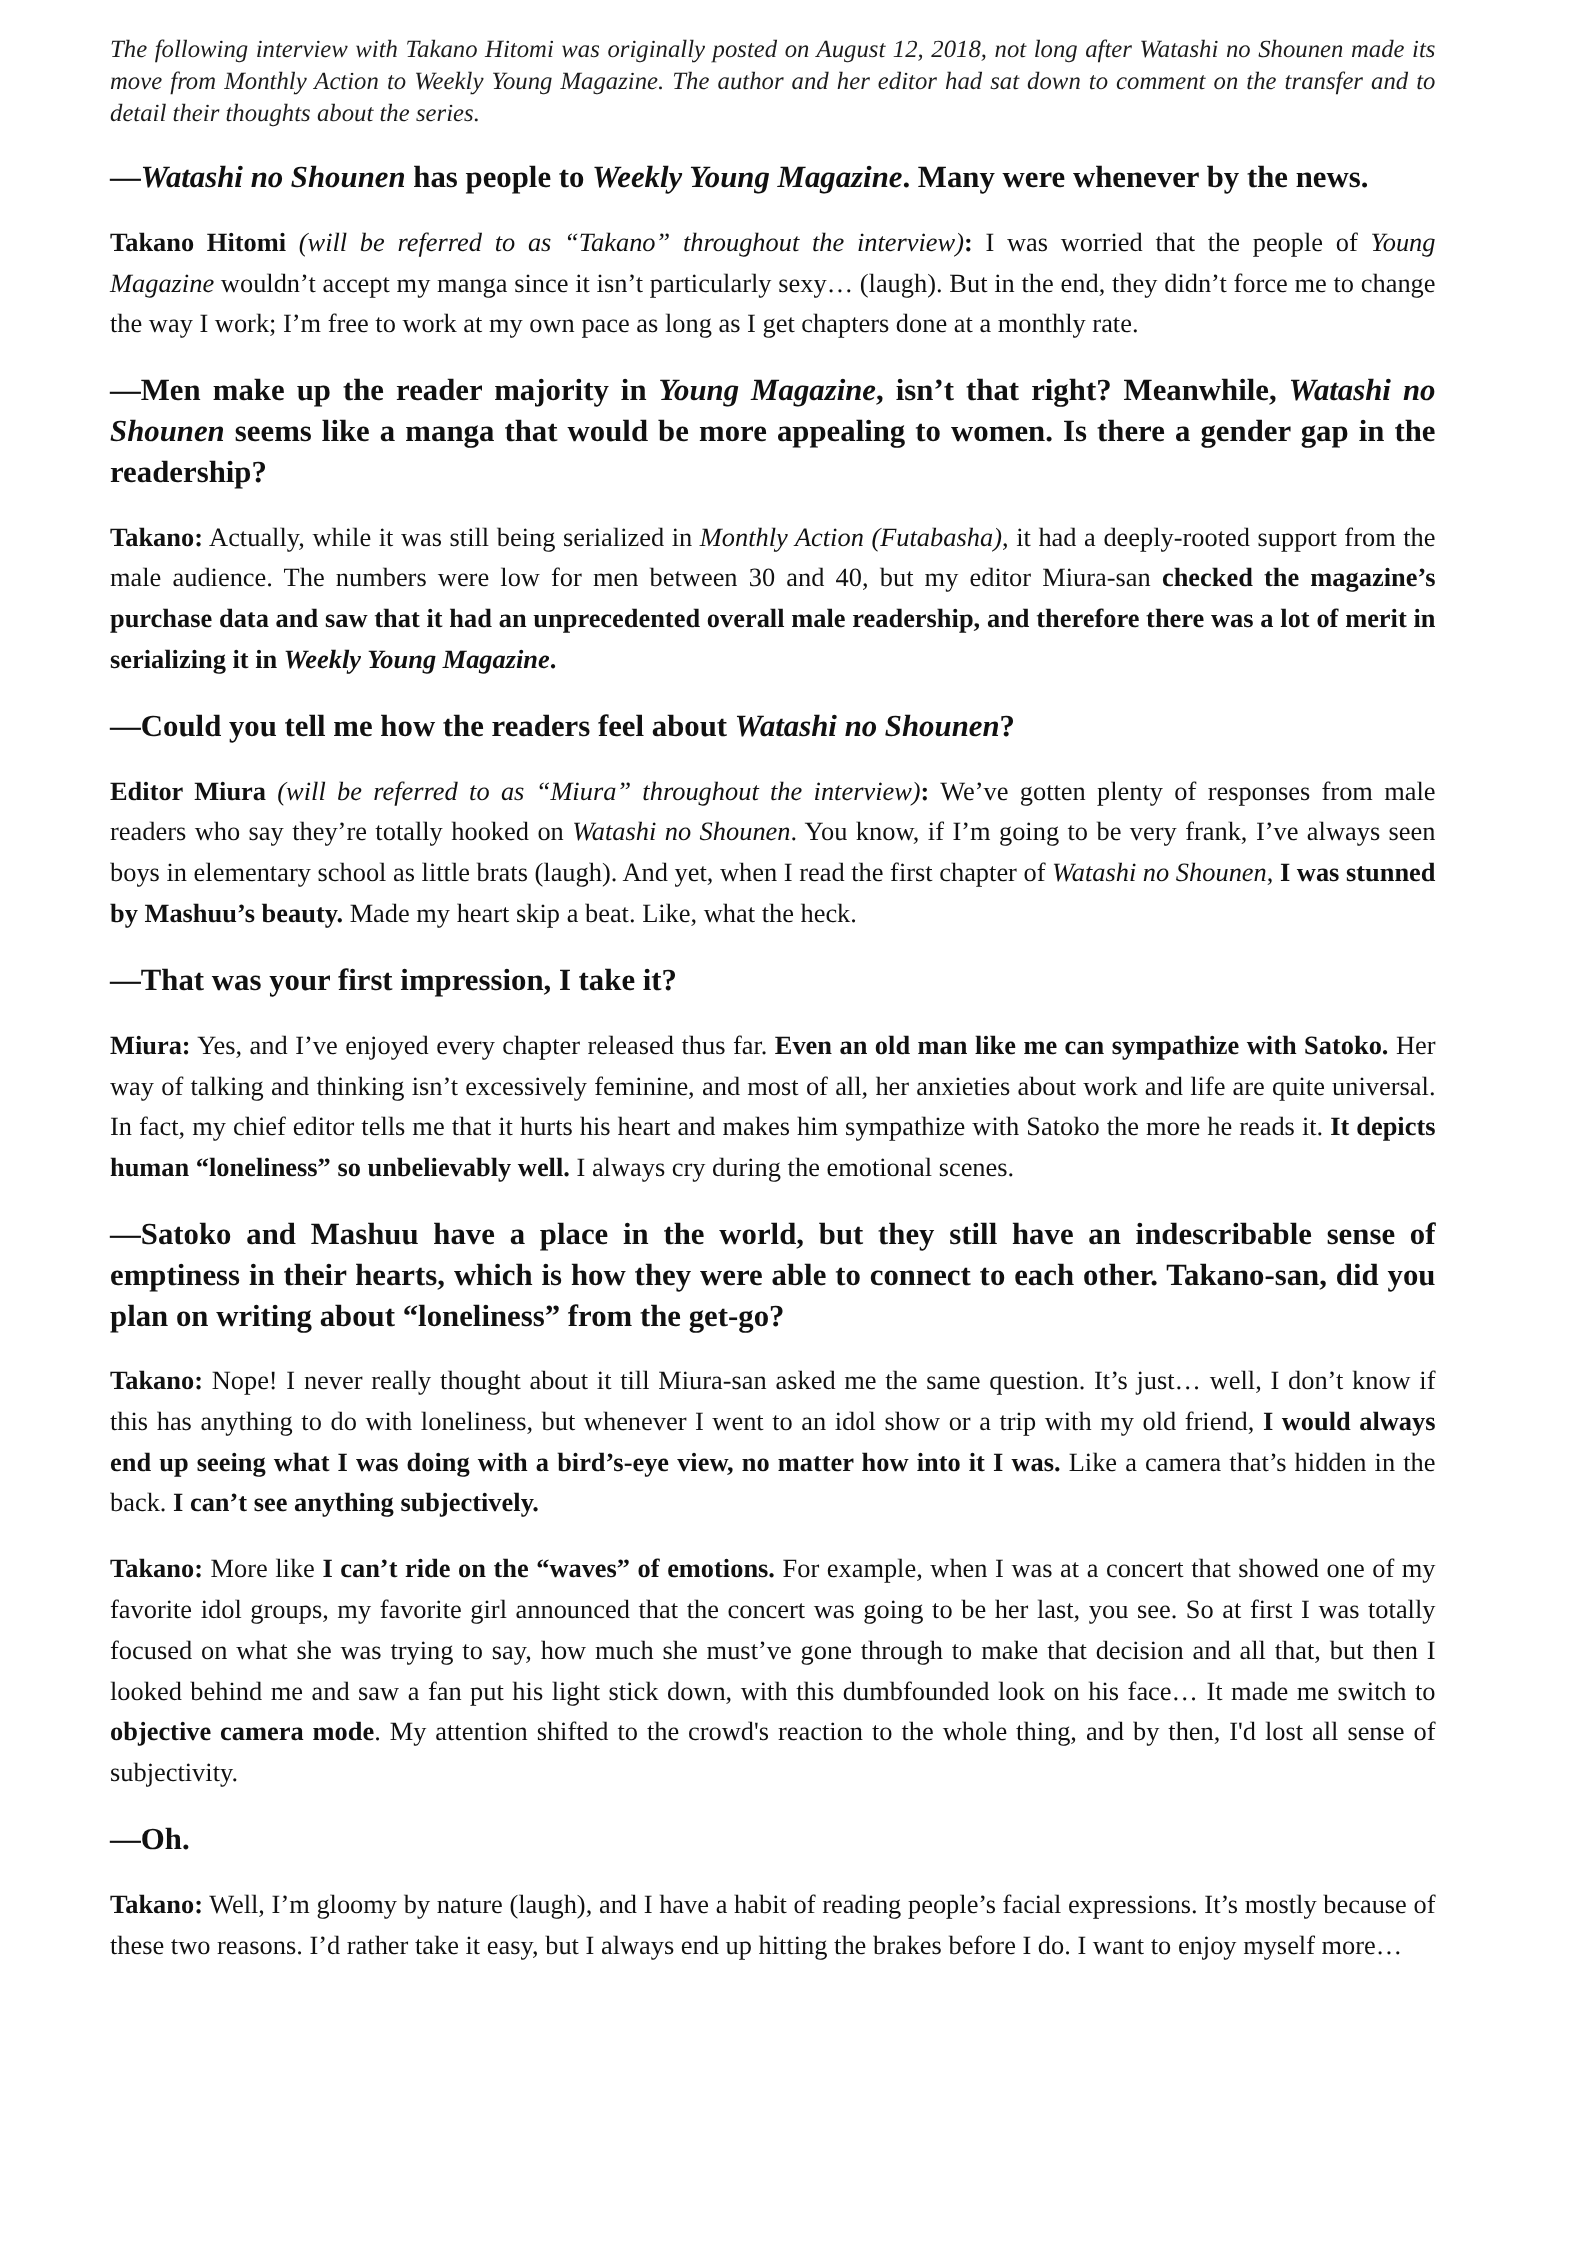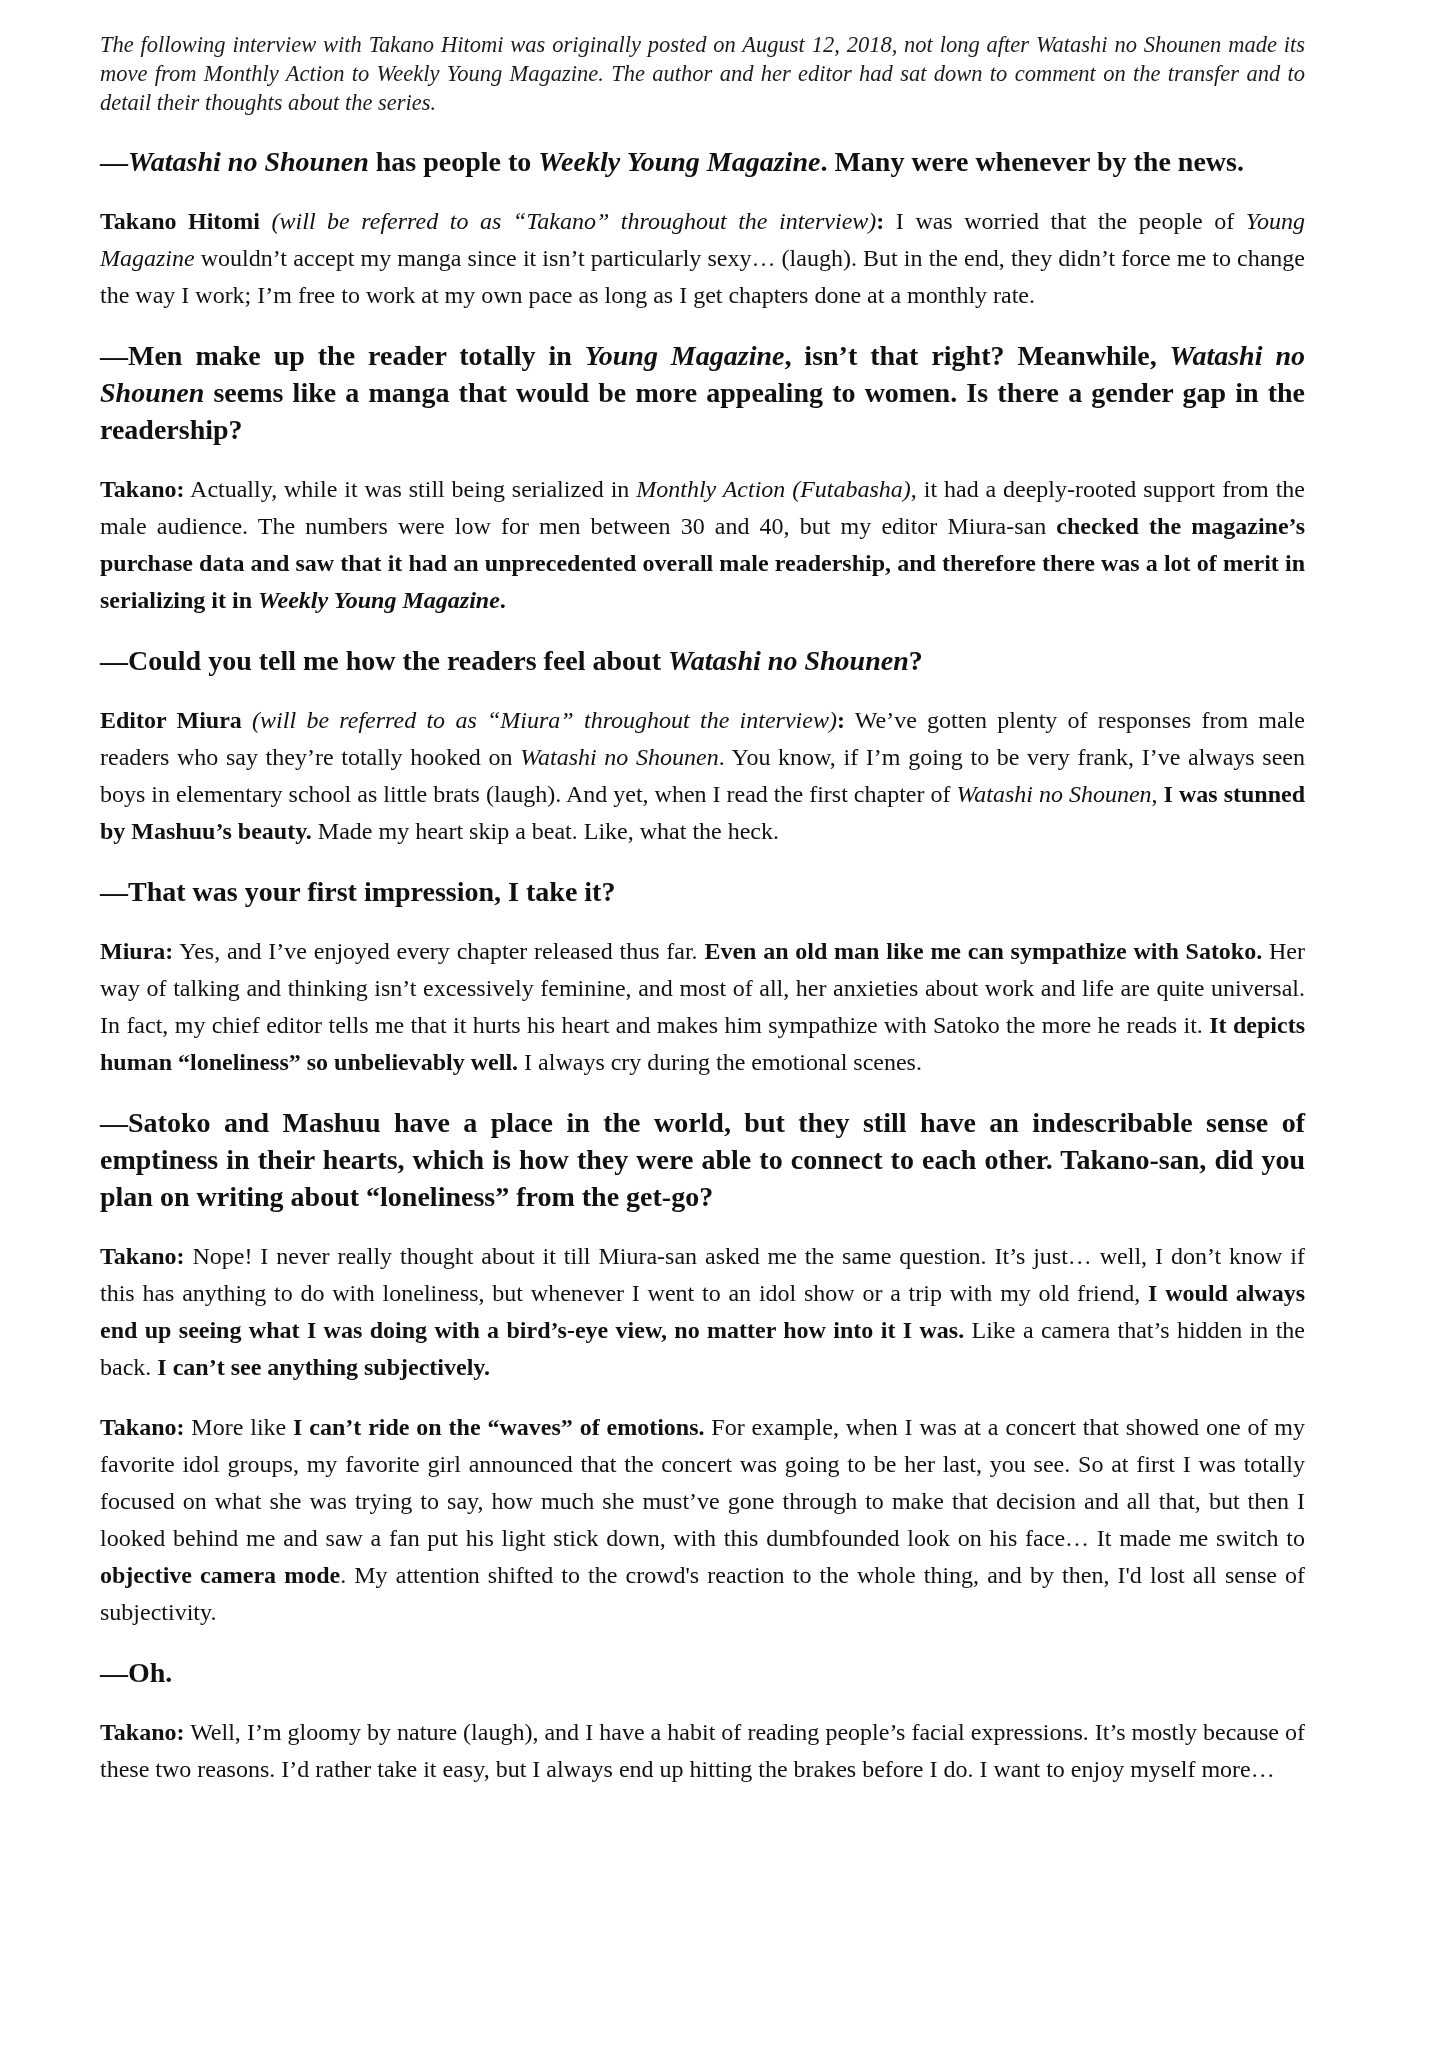--- a/index.html
+++ b/index.html
@@ -46,21 +46,21 @@
   .bi { font-weight: bold;   font-style: italic; }
 </style>
 </head>
 <body>
 
 <div class="page">
   <div class="content">
       <p class="para intro"><span class="i">The following interview with Takano Hitomi was originally posted on August 12, 2018, not long after Watashi no Shounen made its move from Monthly Action to Weekly Young Magazine. The author and her editor had sat down to comment on the transfer and to detail their thoughts about the series.</span></p>
       <p class="para question"><span class="b">—</span><span class="bi">Watashi no Shounen</span><span class="b"> has people to </span><span class="bi">Weekly Young Magazine</span><span class="b">. Many were whenever by the news.</span></p>
       <p class="para answer"><span class="b">Takano Hitomi </span><span class="i">(will be referred to as “Takano” throughout the interview)</span><span class="b">:</span><span class="r"> I was worried that the people of </span><span class="i">Young Magazine</span><span class="r"> wouldn’t accept my manga since it isn’t particularly sexy… (laugh). But in the end, they didn’t force me to change the way I work; I’m free to work at my own pace as long as I get chapters done at a monthly rate.</span></p>
-      <p class="para question"><span class="b">—Men make up the reader totally in </span><span class="bi">Young Magazine</span><span class="b">, isn’t that right? Meanwhile, </span><span class="bi">Watashi no Shounen</span><span class="b"> seems like a manga that would be more appealing to women. Is there a gender gap in the readership?</span></p>
+      <p class="para question"><span class="b">—Men make up the reader majority in </span><span class="bi">Young Magazine</span><span class="b">, isn’t that right? Meanwhile, </span><span class="bi">Watashi no Shounen</span><span class="b"> seems like a manga that would be more appealing to women. Is there a gender gap in the readership?</span></p>
       <p class="para answer"><span class="b">Takano:</span><span class="r"> Actually, while it was still being serialized in </span><span class="i">Monthly Action (Futabasha)</span><span class="r">, it had a deeply-rooted support from the male audience. The numbers were low for men between 30 and 40, but my editor Miura-san </span><span class="b">checked the magazine’s purchase data and saw that it had an unprecedented overall male readership, and therefore there was a lot of merit in serializing it in </span><span class="bi">Weekly Young Magazine</span><span class="b">.</span></p>
       <p class="para question"><span class="b">—Could you tell me how the readers feel about </span><span class="bi">Watashi no Shounen</span><span class="b">?</span></p>
       <p class="para answer"><span class="b">Editor Miura </span><span class="i">(will be referred to as “Miura” throughout the interview)</span><span class="b">:</span><span class="r"> We’ve gotten plenty of responses from male readers who say they’re totally hooked on </span><span class="i">Watashi no Shounen</span><span class="r">. You know, if I’m going to be very frank, I’ve always seen boys in elementary school as little brats (laugh). And yet, when I read the first chapter of </span><span class="i">Watashi no Shounen</span><span class="r">, </span><span class="b">I was stunned by Mashuu’s beauty.</span><span class="r"> Made my heart skip a beat. Like, what the heck.</span></p>
       <p class="para question"><span class="b">—That was your first impression, I take it?</span></p>
       <p class="para answer"><span class="b">Miura:</span><span class="r"> Yes, and I’ve enjoyed every chapter released thus far. </span><span class="b">Even an old man like me can sympathize with Satoko.</span><span class="r"> Her way of talking and thinking isn’t excessively feminine, and most of all, her anxieties about work and life are quite universal. In fact, my chief editor tells me that it hurts his heart and makes him sympathize with Satoko the more he reads it. </span><span class="b">It depicts human “loneliness” so unbelievably well.</span><span class="r"> I always cry during the emotional scenes.</span></p>
       <p class="para question"><span class="b">—Satoko and Mashuu have a place in the world, but they still have an indescribable sense of emptiness in their hearts, which is how they were able to connect to each other. Takano-san, did you plan on writing about “loneliness” from the get-go?</span></p>
       <p class="para answer"><span class="b">Takano:</span><span class="r"> Nope! I never really thought about it till Miura-san asked me the same question. It’s just… well, I don’t know if this has anything to do with loneliness, but whenever I went to an idol show or a trip with my old friend, </span><span class="b">I would always end up seeing what I was doing with a bird’s-eye view, no matter how into it I was.</span><span class="r"> Like a camera that’s hidden in the back. </span><span class="b">I can’t see anything subjectively.</span></p>
       <p class="para answer"><span class="b">Takano:</span><span class="r"> More like </span><span class="b">I can’t ride on the “waves” of emotions.</span><span class="r"> For example, when I was at a concert that showed one of my favorite idol groups, my favorite girl announced that the concert was going to be her last, you see. So at first I was totally focused on what she was trying to say, how much she must’ve gone through to make that decision and all that, but then I looked behind me and saw a fan put his light stick down, with this dumbfounded look on his face… It made me switch to </span><span class="b">objective camera mode</span><span class="r">. My attention shifted to the crowd's reaction to the whole thing, and by then, I'd lost all sense of subjectivity.</span></p>
       <p class="para question"><span class="b">—Oh.</span></p>
       <p class="para answer"><span class="b">Takano:</span><span class="r"> Well, I’m gloomy by nature (laugh), and I have a habit of reading people’s facial expressions. It’s mostly because of these two reasons. I’d rather take it easy, but I always end up hitting the brakes before I do. I want to enjoy myself more…</span></p>

